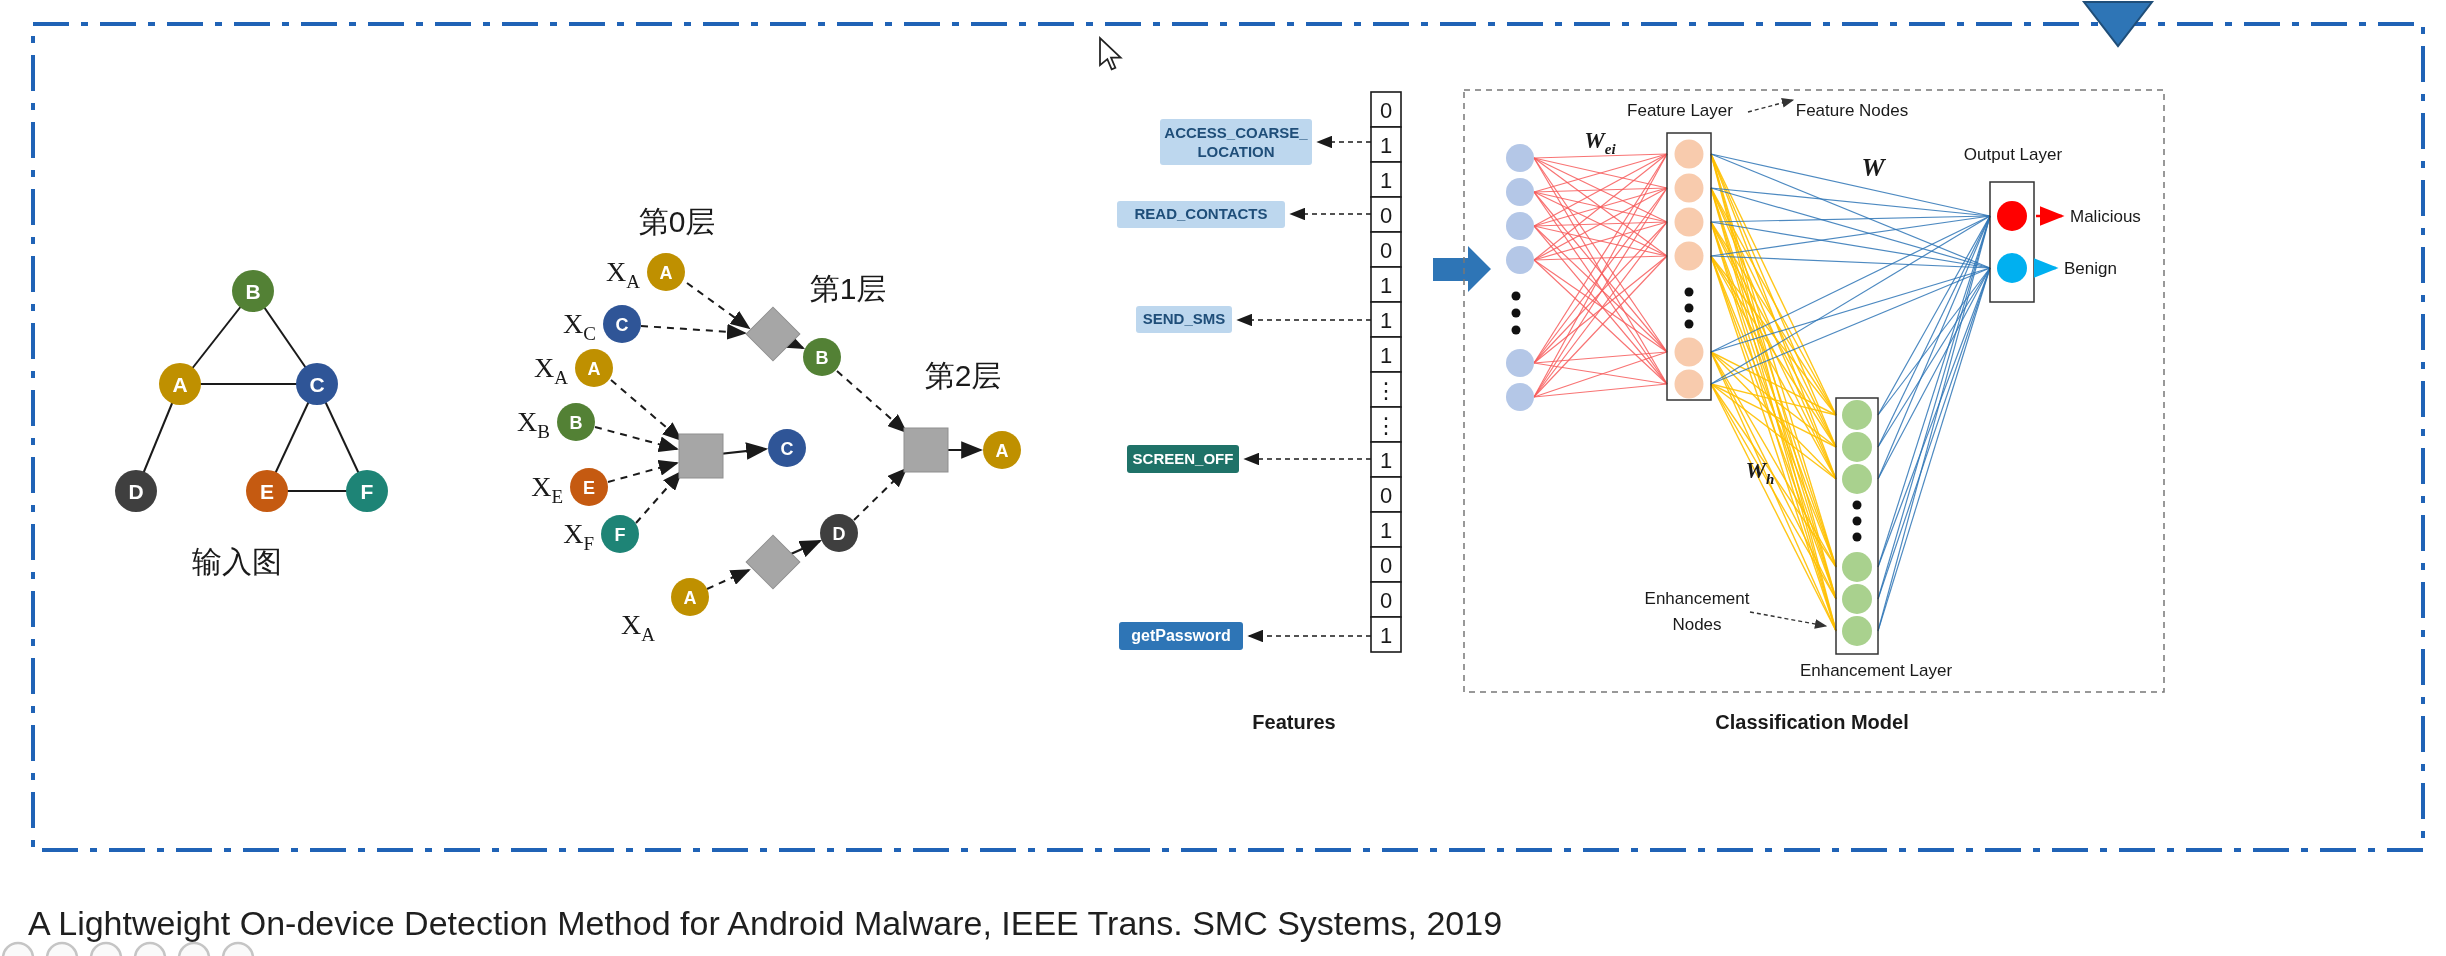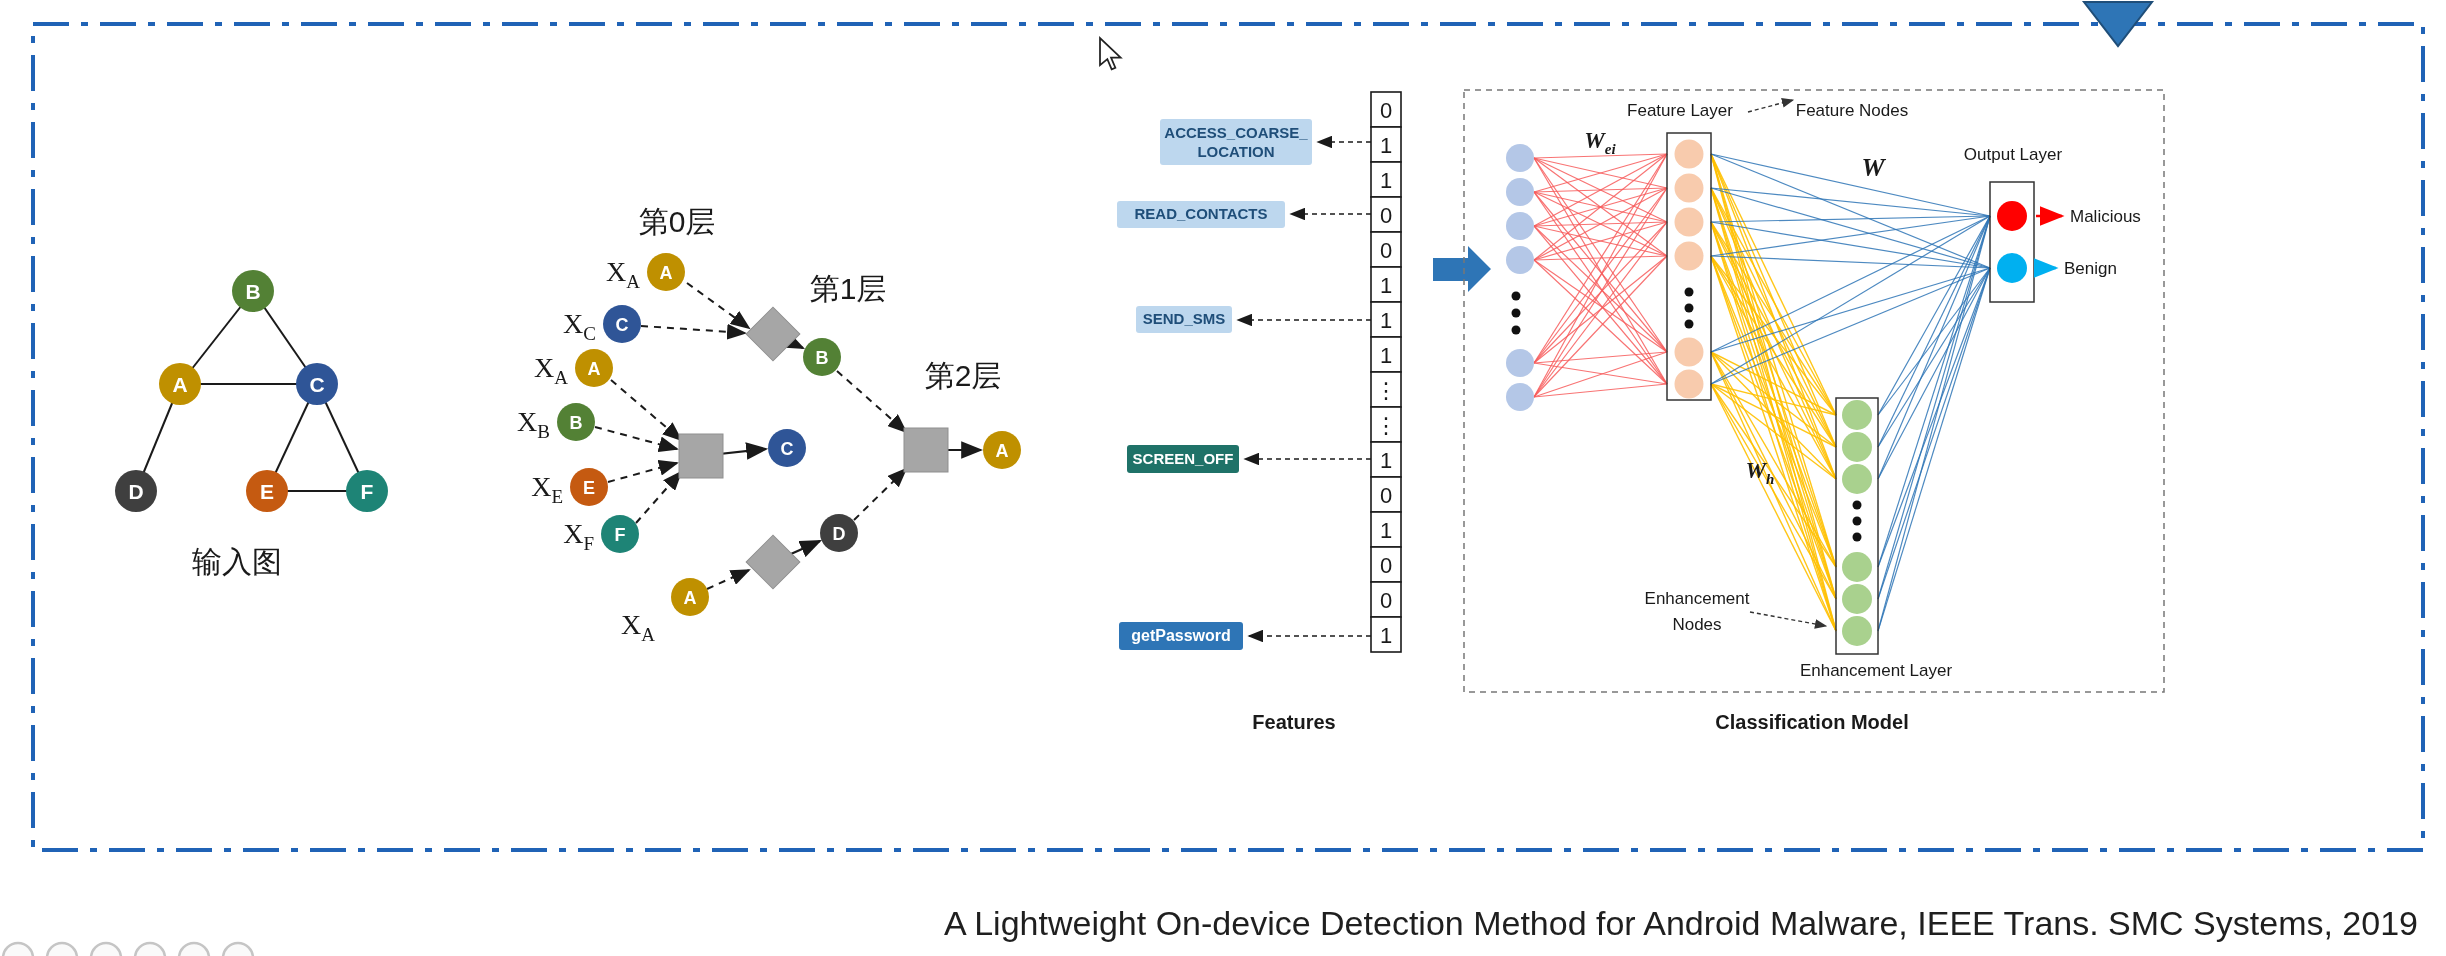--- a/index.html
+++ b/index.html
@@ -10,21 +10,21 @@
   .nl{fill:#ffffff;font-weight:700;text-anchor:middle;}
   .serif{font-family:"Liberation Serif","DejaVu Serif",serif;}
   .w{font-style:italic;font-weight:700;}
   .cjk{font-size:30px;}
   .lbl{font-size:17px;}
   .conn{stroke:#1a1a1a;stroke-width:1.6;stroke-dasharray:5 4;}
   .gnn-dash{stroke:#1a1a1a;stroke-width:2;stroke-dasharray:7 6;fill:none;}
   .gnn-solid{stroke:#1a1a1a;stroke-width:2.2;fill:none;}
   .graph-edge{stroke:#1a1a1a;stroke-width:2;}
   .ptr{stroke:#333;stroke-width:1.4;stroke-dasharray:4 3;fill:none;}
-  .caption{position:absolute;left:28px;top:904px;width:2390px;text-align:right;
+  .caption{position:absolute;left:28px;top:904px;width:2390px;text-align:left;
            font:34px "Liberation Sans","DejaVu Sans",sans-serif;color:#1f1f1f;}
 </style>
 </head>
 <body>
 
 <div class="stage">
 <svg width="2446" height="956" viewBox="0 0 2446 956">
   <defs>
     <marker id="mB" viewBox="0 0 10 8" markerWidth="10" markerHeight="8" refX="9" refY="4" orient="auto">
       <path d="M0,0 L10,4 L0,8 Z" fill="#1a1a1a"></path>

